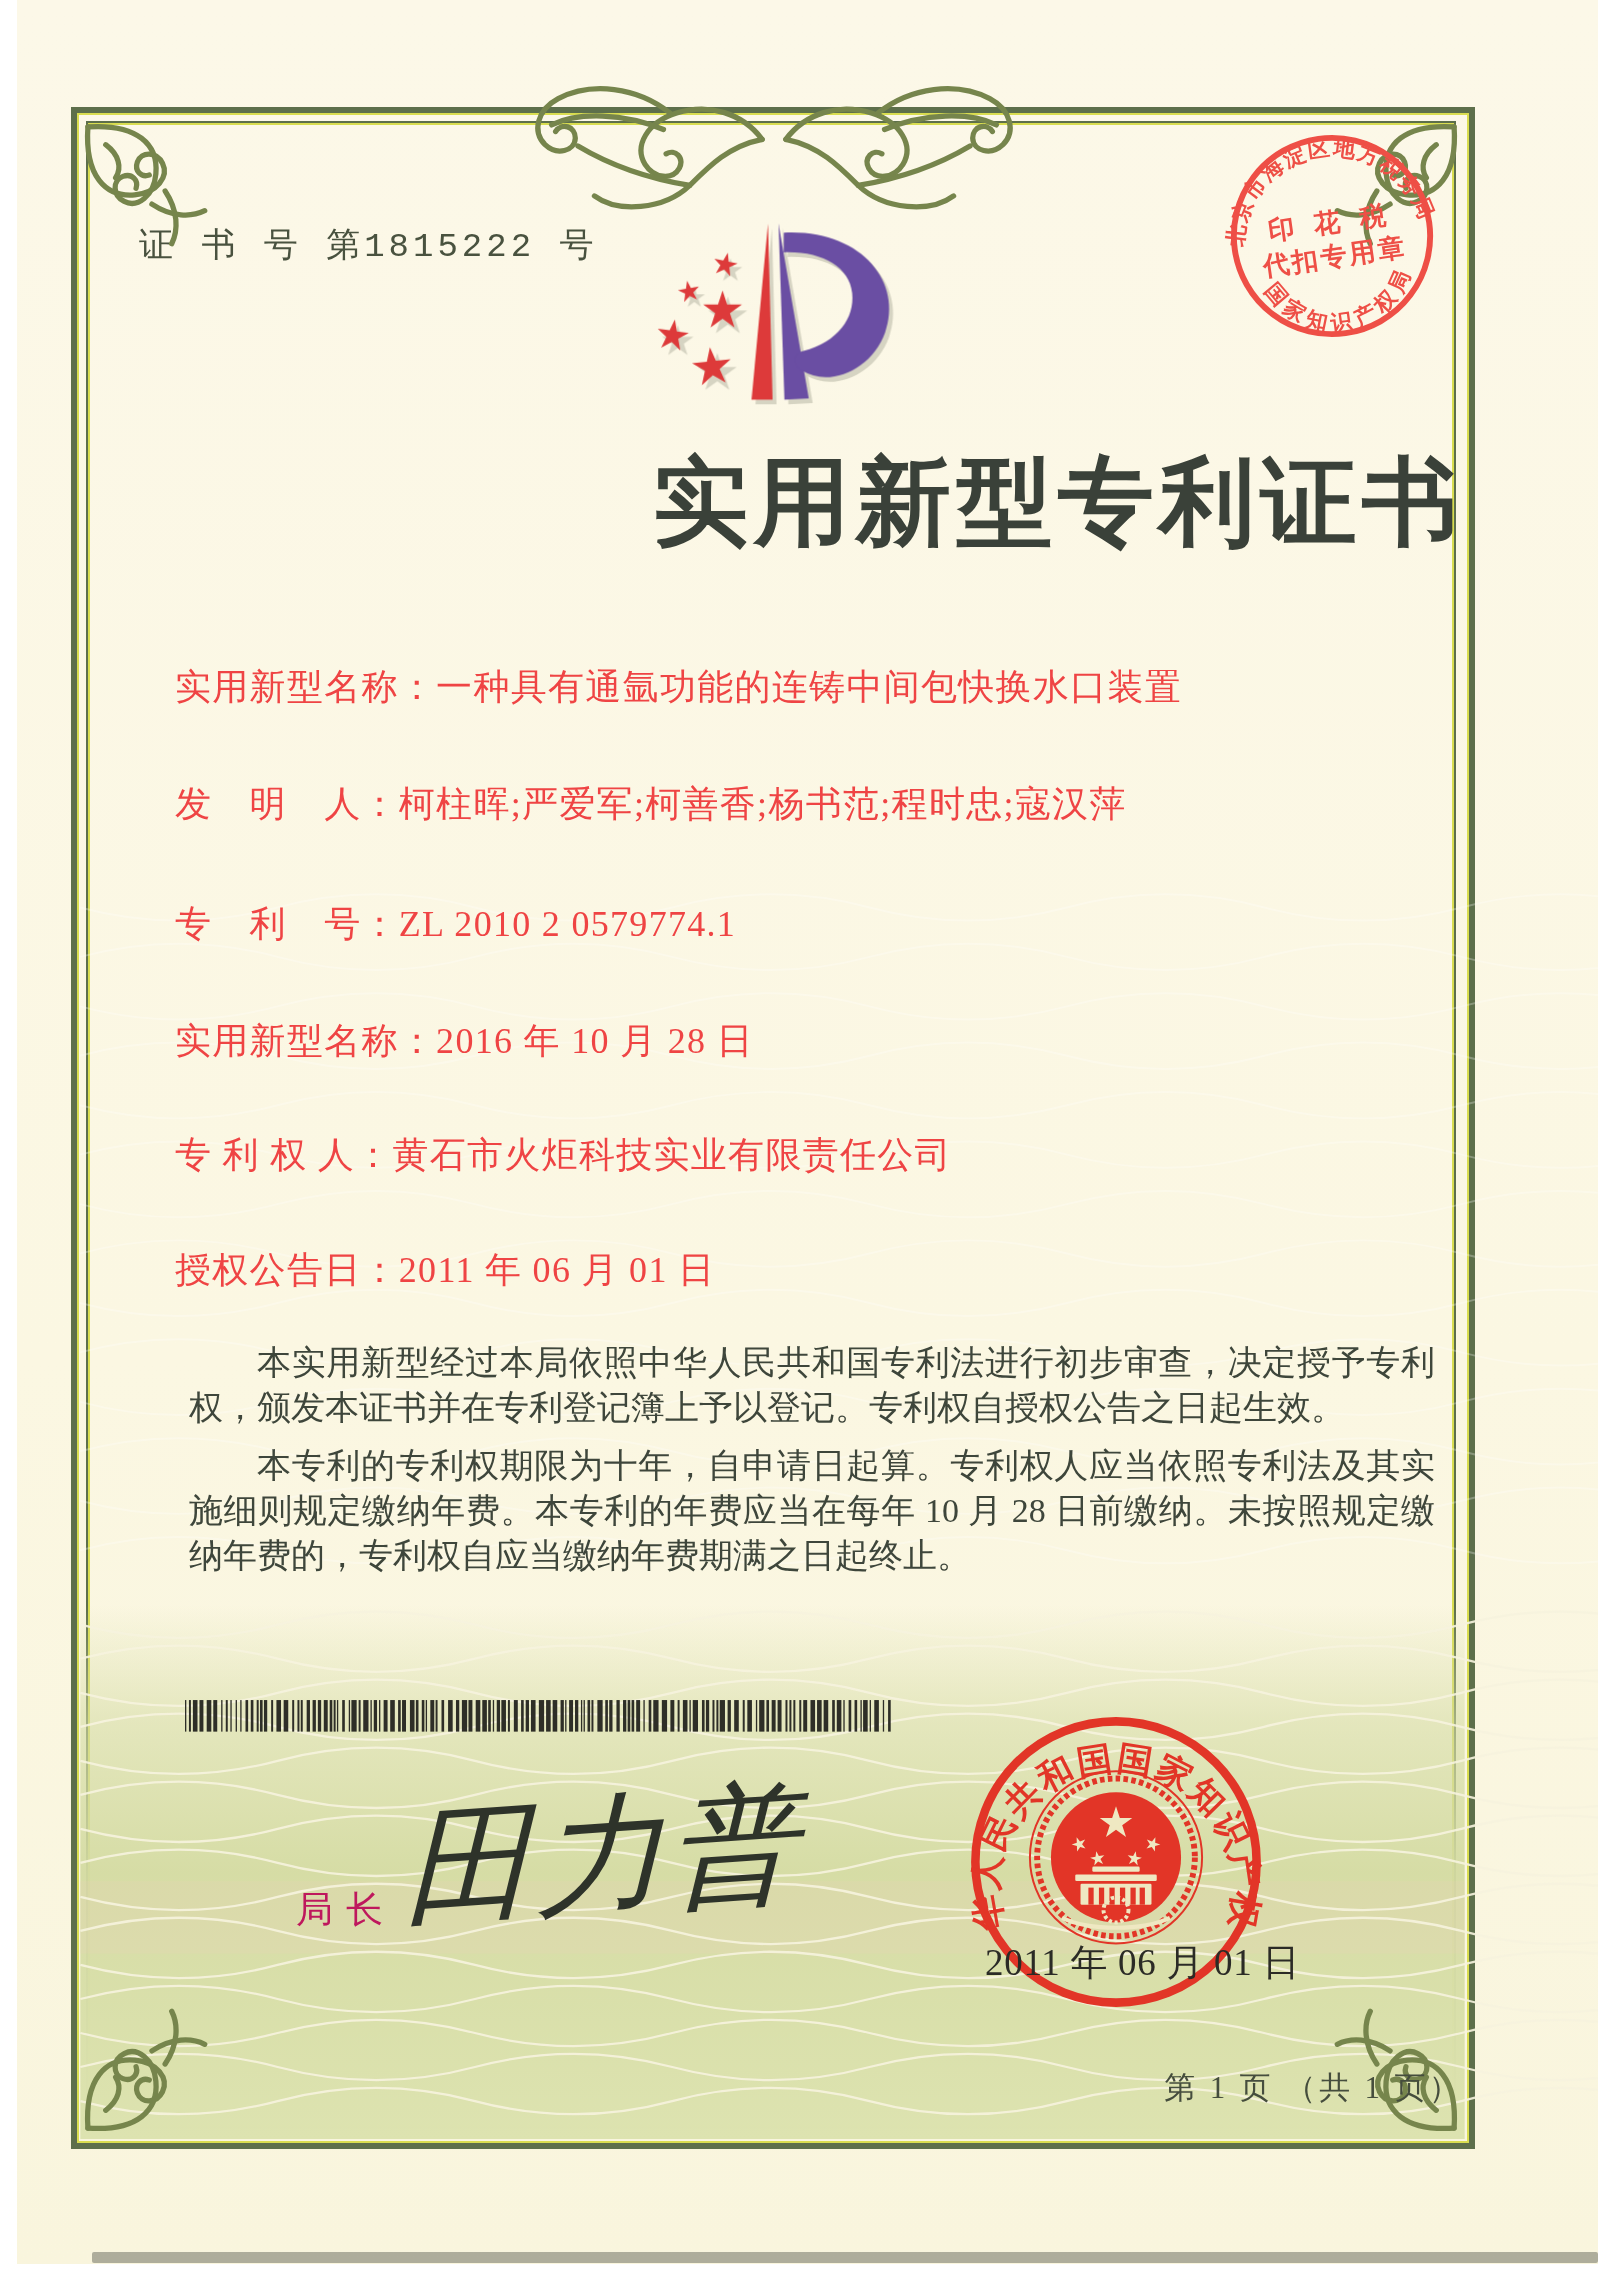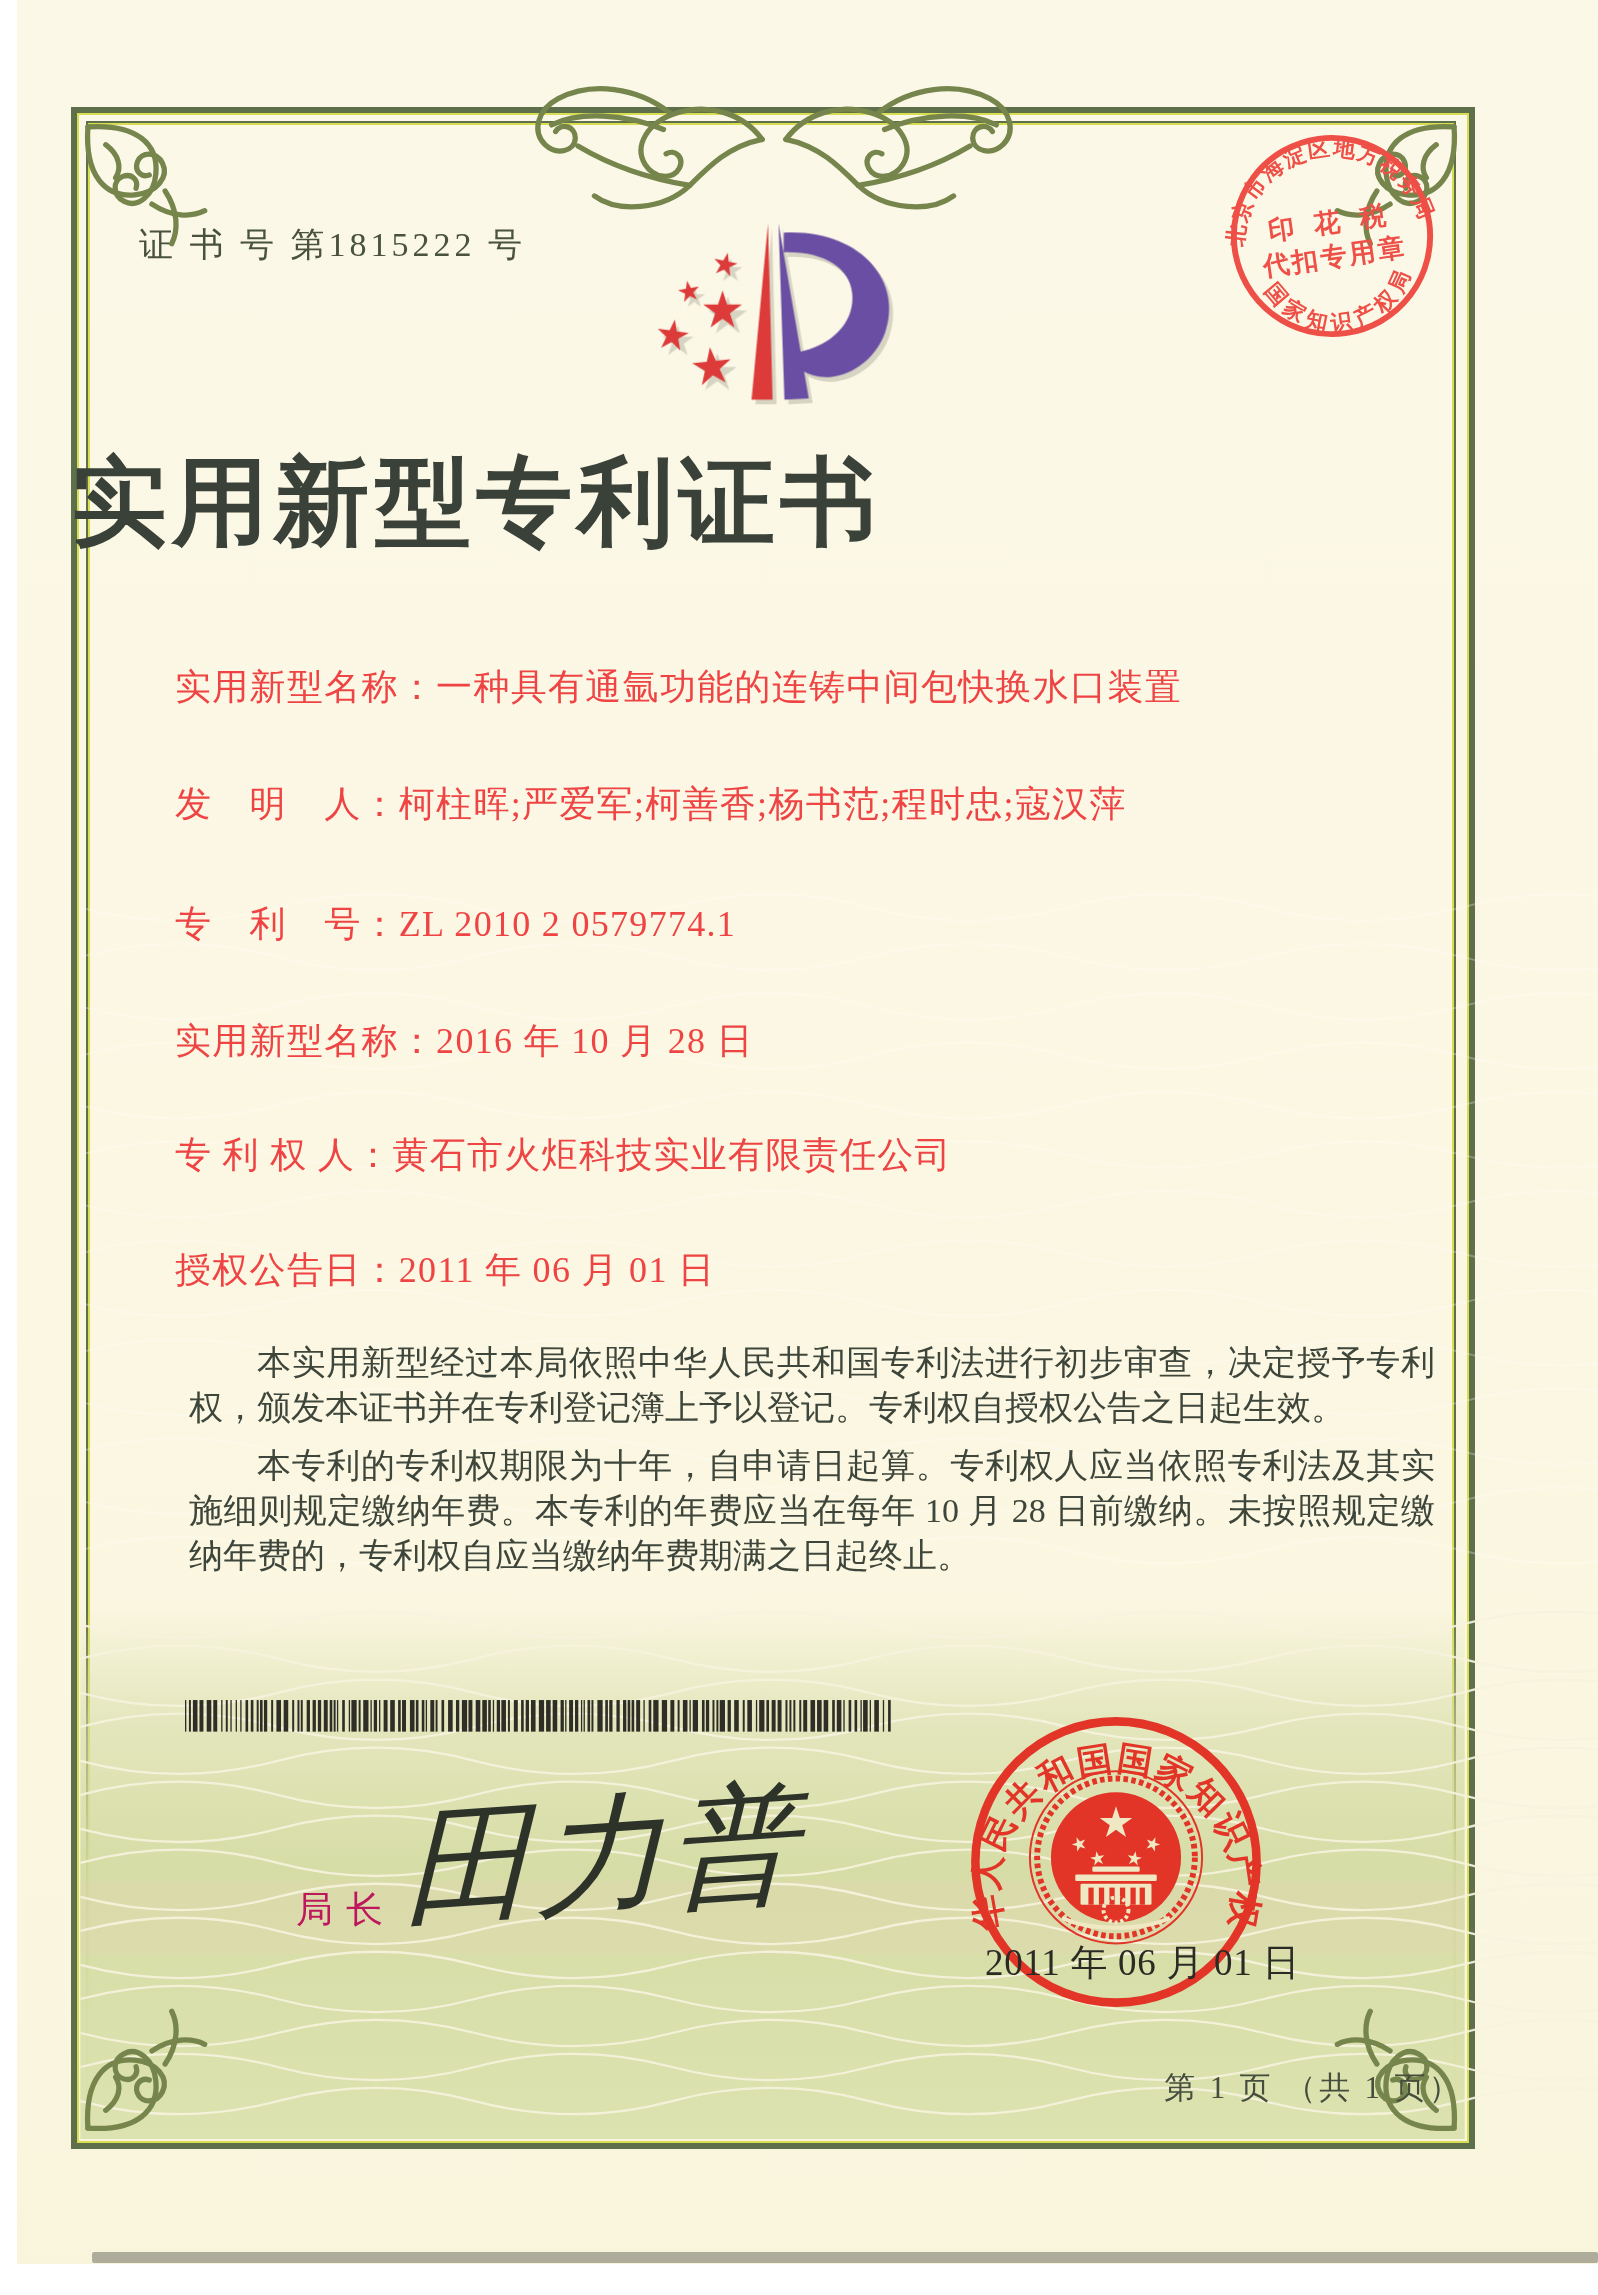--- a/index.html
+++ b/index.html
@@ -24,24 +24,24 @@
     box-shadow:inset 0 0 0 2px #d9dd50;
   }
   .frame-inner{
     left:86px;top:121px;width:1366px;height:2003px;
     border:2.6px solid #5d6f4b;
     box-shadow:inset 0 0 0 2px #d9dd50;
   }
   
   .cert-no{
     left:139px;top:222px;width:592px;
-    font-size:34px;letter-spacing:4px;color:#49523f;
+    font-size:34px;letter-spacing:4px;color:#49523f;font-family:Liberation Mono, monospace;
   }
   .title{
-    left:71px;top:439px;width:1392px;text-align:left;
+    left:71px;top:439px;width:1392px;text-align:right;
     font-size:96px;font-weight:600;letter-spacing:5.3px;color:#3a4139;
   }
   
   .field{
     left:175px;width:1289px;font-size:36px;color:#ef4444;
     letter-spacing:1.3px;white-space:nowrap;
   }
   
   .paras{
     left:176px;top:1327px;width:1272px;

